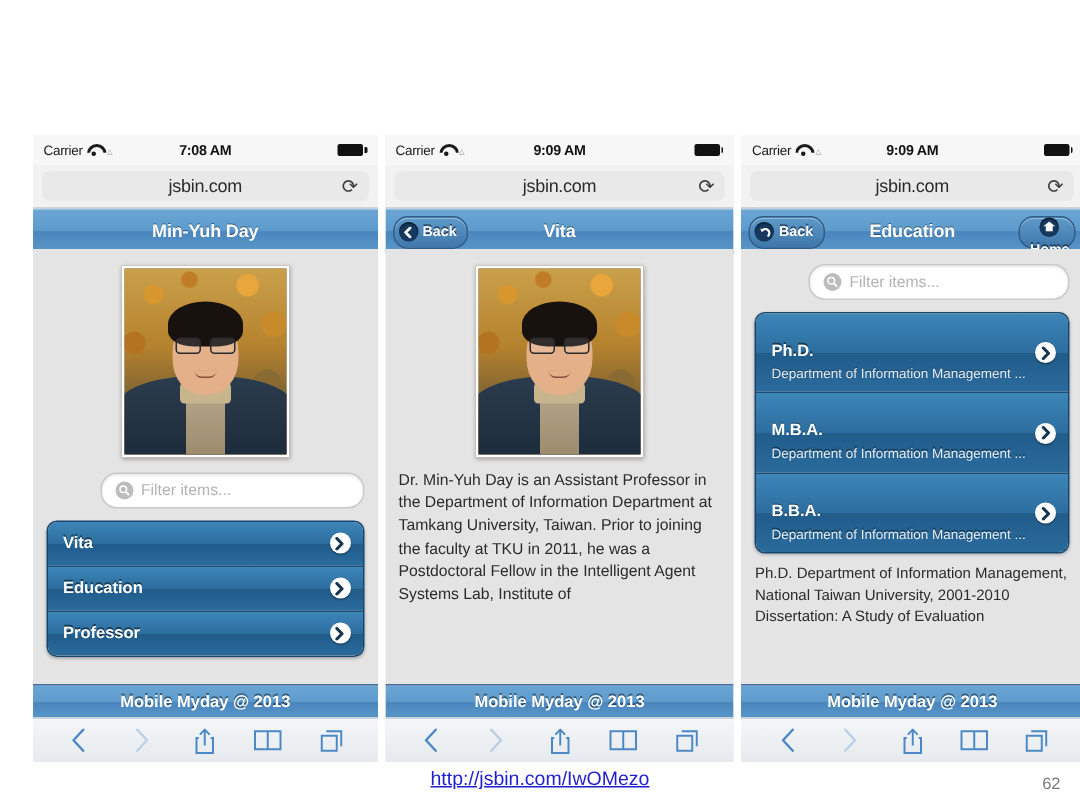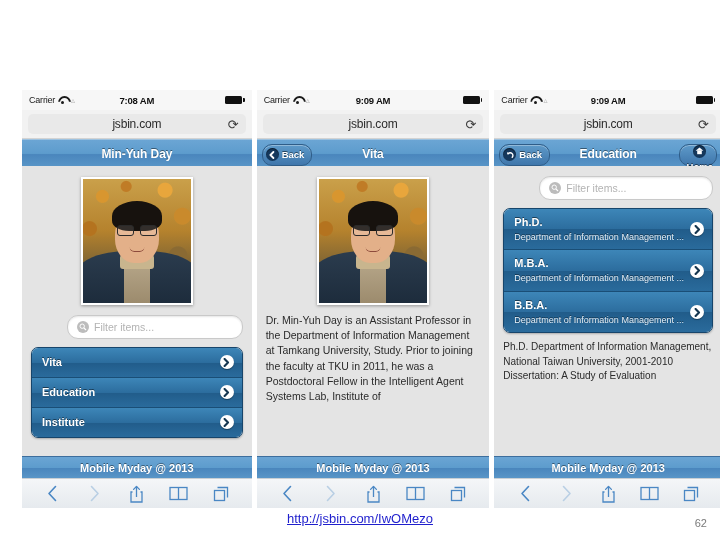--- a/index.html
+++ b/index.html
@@ -172,21 +172,21 @@
   .mag svg{display:block;}
   .filter-ph{font-size:10.5px;color:#b3b3b3;}
 
   
   .listwrap{padding:8px 9px 0 9px;}
   .list{
     border-radius:7px;overflow:hidden;border:1px solid #17456b;
     box-shadow:0 1px 2px rgba(0,0,0,.25);
   }
   .row{
-    position:relative;padding:6px 26px 6px 10px;
+    position:relative;padding:18px 26px 6px 10px;
     background:linear-gradient(to bottom,#3d86b8 0%,#2c6d9e 50%,#215c8a 51%,#2a6b9c 100%);
     border-bottom:1px solid #1a4e76;
   }
   .row:last-child{border-bottom:none;}
   .row .t{
     font-size:11px;font-weight:bold;color:#fff;
     text-shadow:0 -1px 0 rgba(0,0,0,.5);line-height:1.35;
   }
   .row .s{
     font-size:9px;color:#e3eef7;text-shadow:0 -1px 0 rgba(0,0,0,.45);
@@ -312,21 +312,21 @@
             </div>
             <div class="row tall">
               <div class="t">Education</div>
               <span class="chev">
                 <svg width="7" height="9" viewBox="0 0 7 9">
                     <path d="M1.6 1 L5 4.5 L1.6 8" fill="none" stroke="#16364f" stroke-width="2.1" stroke-linecap="round" stroke-linejoin="round"></path>
                   </svg>
               </span>
             </div>
             <div class="row tall">
-              <div class="t">Institute</div>
+              <div class="t">Professor</div>
               <span class="chev">
                 <svg width="7" height="9" viewBox="0 0 7 9">
                     <path d="M1.6 1 L5 4.5 L1.6 8" fill="none" stroke="#16364f" stroke-width="2.1" stroke-linecap="round" stroke-linejoin="round"></path>
                   </svg>
               </span>
             </div>
           </div>
         </div>
       </div>
 
@@ -410,21 +410,21 @@
             <div class="scarf"></div>
               <div class="face"></div>
               <div class="hair"></div>
             <div class="glasses">
                 <span class="l"></span>
                 <span class="r"></span>
               </div>
             <div class="mouth"></div>
           </div>
         </div>
-        <div class="para">Dr. Min-Yuh Day is an Assistant Professor in the Department of Information Management at Tamkang University, Study. Prior to joining the faculty at TKU in 2011, he was a Postdoctoral Fellow in the Intelligent Agent Systems Lab, Institute of</div>
+        <div class="para">Dr. Min-Yuh Day is an Assistant Professor in the Department of Information Department at Tamkang University, Taiwan. Prior to joining the faculty at TKU in 2011, he was a Postdoctoral Fellow in the Intelligent Agent Systems Lab, Institute of</div>
       </div>
 
       <div class="appfooter">
         <span>Mobile Myday @ 2013</span>
       </div>
 
       <div class="toolbar">
         <span class="tb">
           <svg width="11" height="17" viewBox="0 0 11 17">
               <path d="M8.5 1.5 L2 8.5 L8.5 15.5" fill="none" stroke="#4a87c4" stroke-width="1.6" stroke-linecap="round" stroke-linejoin="round"></path>

